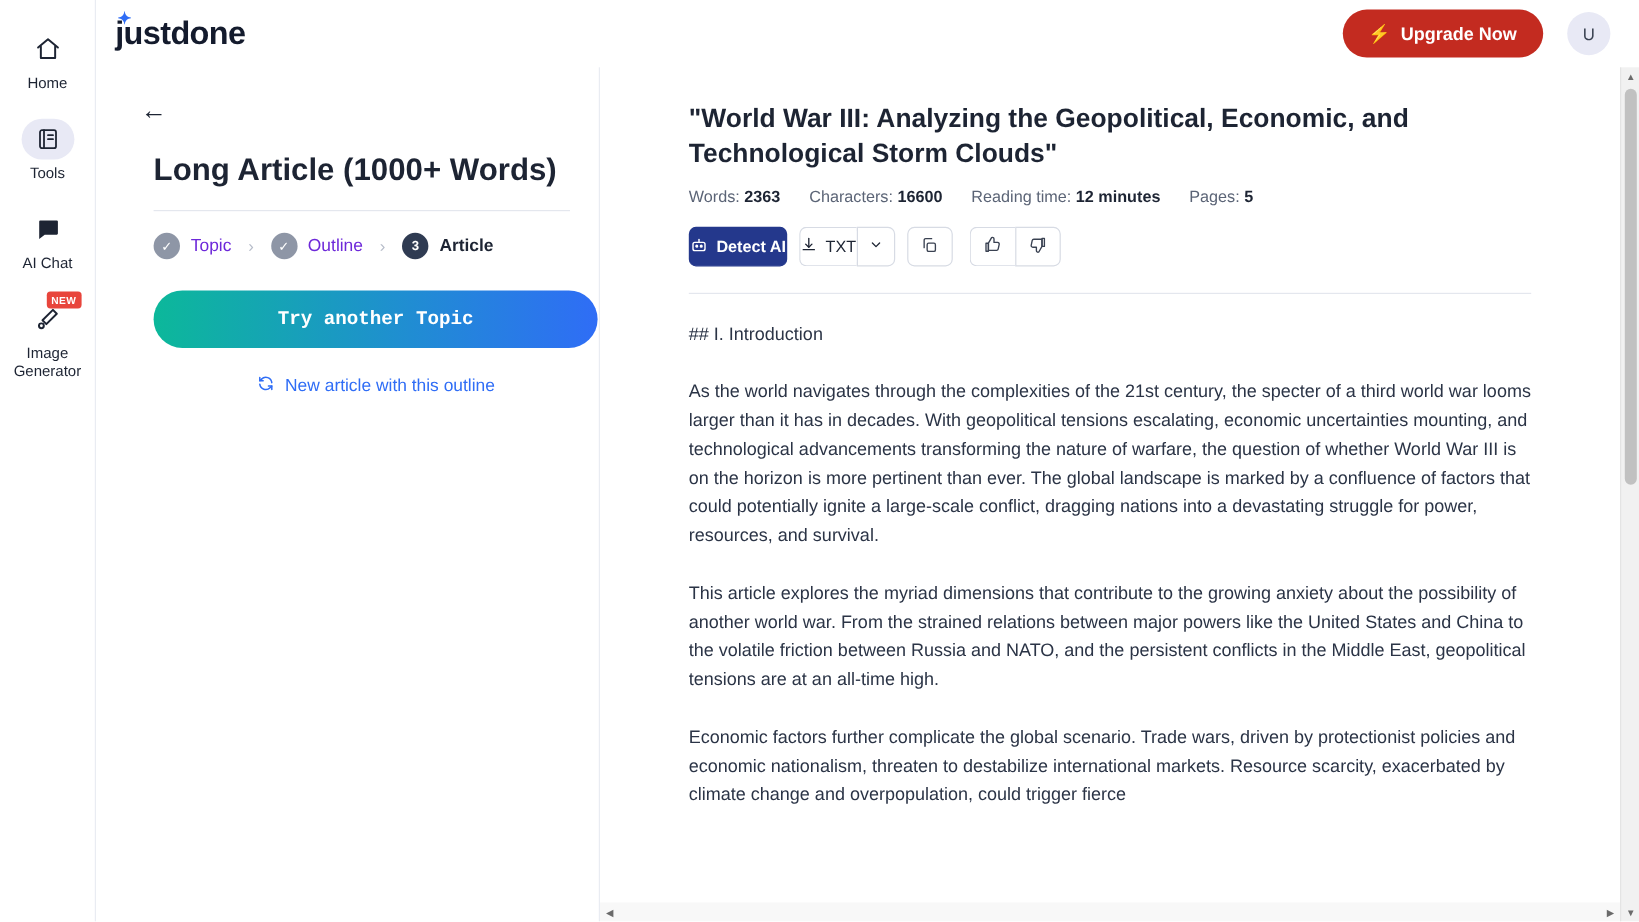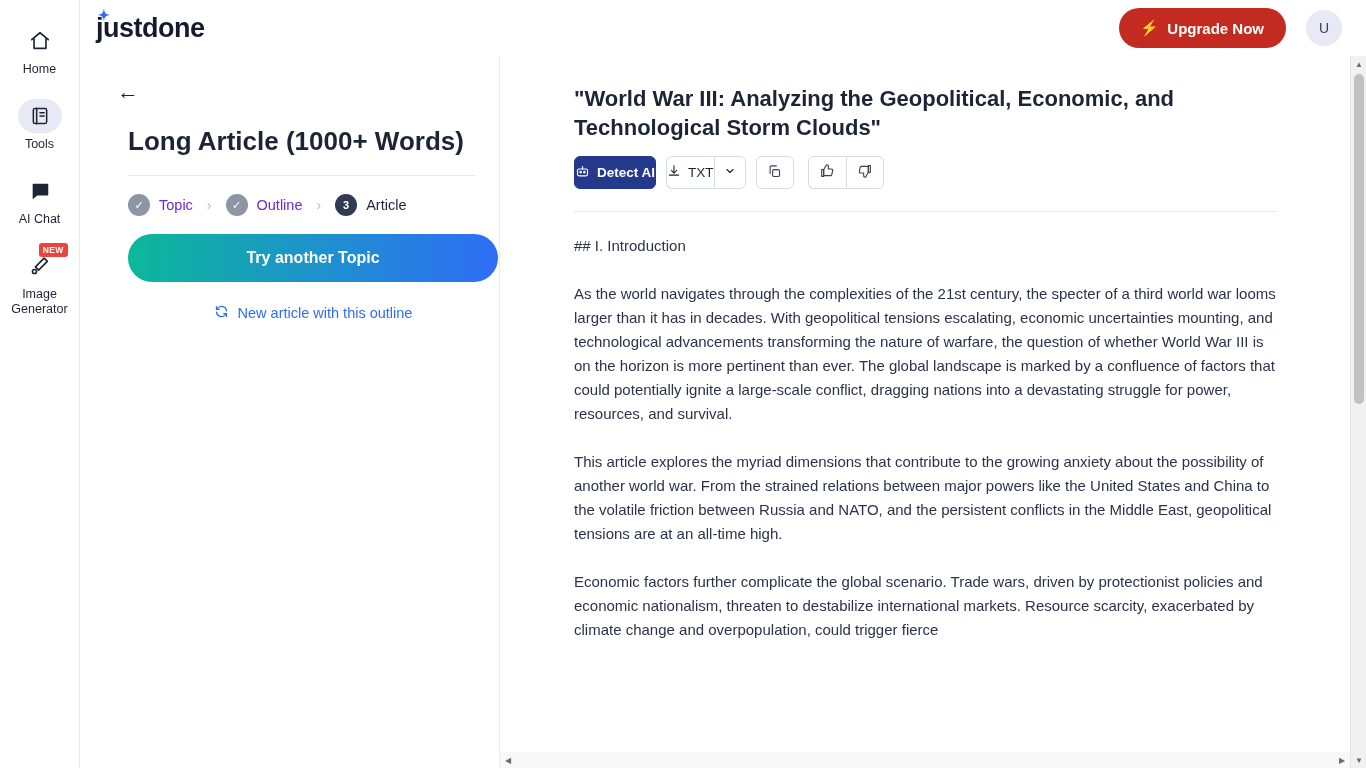--- a/index.html
+++ b/index.html
@@ -173,36 +173,37 @@
   .step-circle {
     width: 22px; height: 22px;
     border-radius: 50%;
     display: flex; align-items: center; justify-content: center;
     font-size: 11px;
     color: #fff;
     background: #8e96a6;
   }
   .step-circle.current { background: #2f3b52; font-weight: bold; }
   .step-label { font-size: 14.5px; color: #6d28d9; }
-  .step-label.current { color: #1d2433; font-weight: normal; }
+  .step-label.current { color: #1d2433; font-weight: bold; }
   .step-sep {
     margin: 0 14px;
     color: #b6bcc9;
     font-size: 14px;
   }
   .cta {
-    margin: 18px 0 0 24px;
+    margin: 26px 0 0 24px;
     width: 370px; height: 48px;
     border-radius: 24px;
     border: none;
     background: linear-gradient(90deg,#0cb89a 0%, #1f8fd0 55%, #2f6df6 100%);
     color: #fff;
     font-size: 16px;
     font-weight: bold;
     cursor: pointer;
+    font-family: Liberation Mono, monospace;
   }
   .secondary-link {
     margin: 22px 0 0 24px;
     width: 370px;
     display: flex;
     align-items: center;
     justify-content: center;
     gap: 9px;
     color: #2f6df6;
     font-size: 14.5px;
@@ -428,20 +429,38 @@
             <path d="M20 20v-4.5h-4.5"></path>
           </svg>
       </span>
       <span>New article with this outline</span>
     </div>
   </section>
 
   <main class="main">
     <h2 class="doc-title">"World War III: Analyzing the Geopolitical, Economic, and Technological Storm Clouds"</h2>
 
+    <div class="meta">
+      <div>
+        <span>Words:</span>
+        <b>2363</b>
+      </div>
+      <div>
+        <span>Characters:</span>
+        <b>16600</b>
+      </div>
+      <div>
+        <span>Reading time:</span>
+        <b>12 minutes</b>
+      </div>
+      <div>
+        <span>Pages:</span>
+        <b>5</b>
+      </div>
+    </div>
 
     <div class="toolbar">
       <button class="btn primary">
         <span>
           <svg width="15" height="15" viewBox="0 0 24 24" fill="none" stroke="#fff" stroke-width="1.9" stroke-linecap="round" stroke-linejoin="round">
               <rect x="4" y="8" width="16" height="11" rx="2.5"></rect>
               <path d="M12 4v4"></path>
               <circle cx="9" cy="13" r="1.1" fill="#fff"></circle>
               <circle cx="15" cy="13" r="1.1" fill="#fff"></circle>
             </svg>

